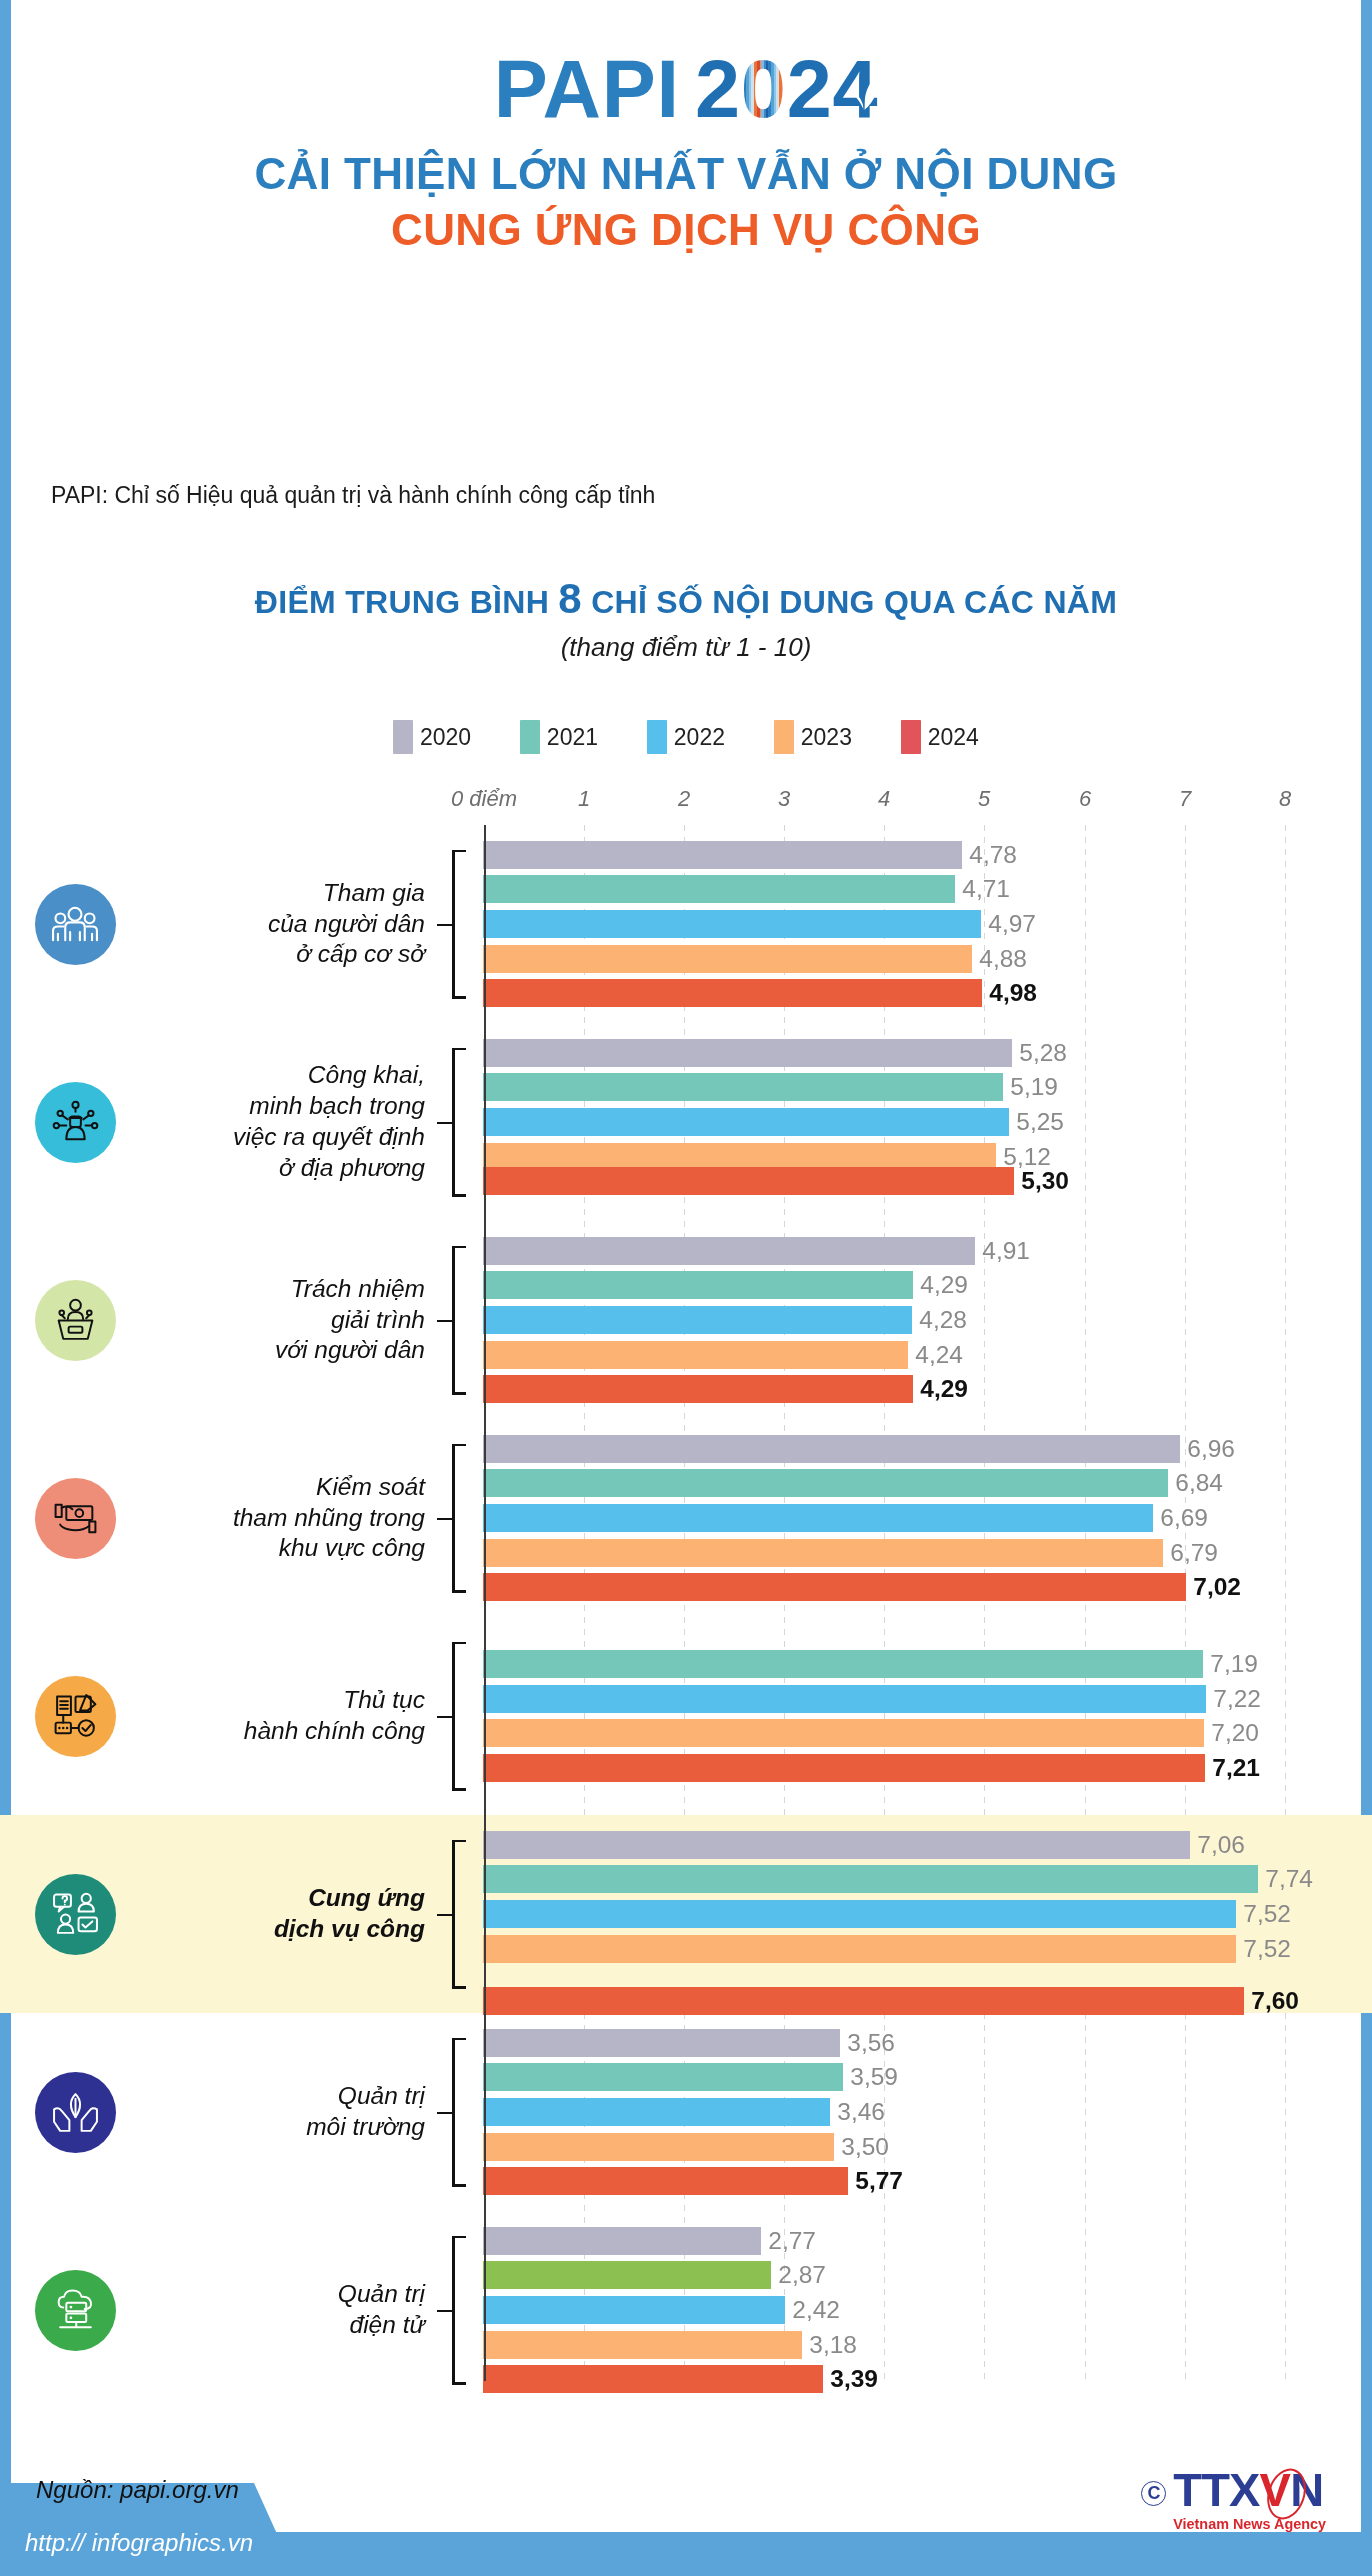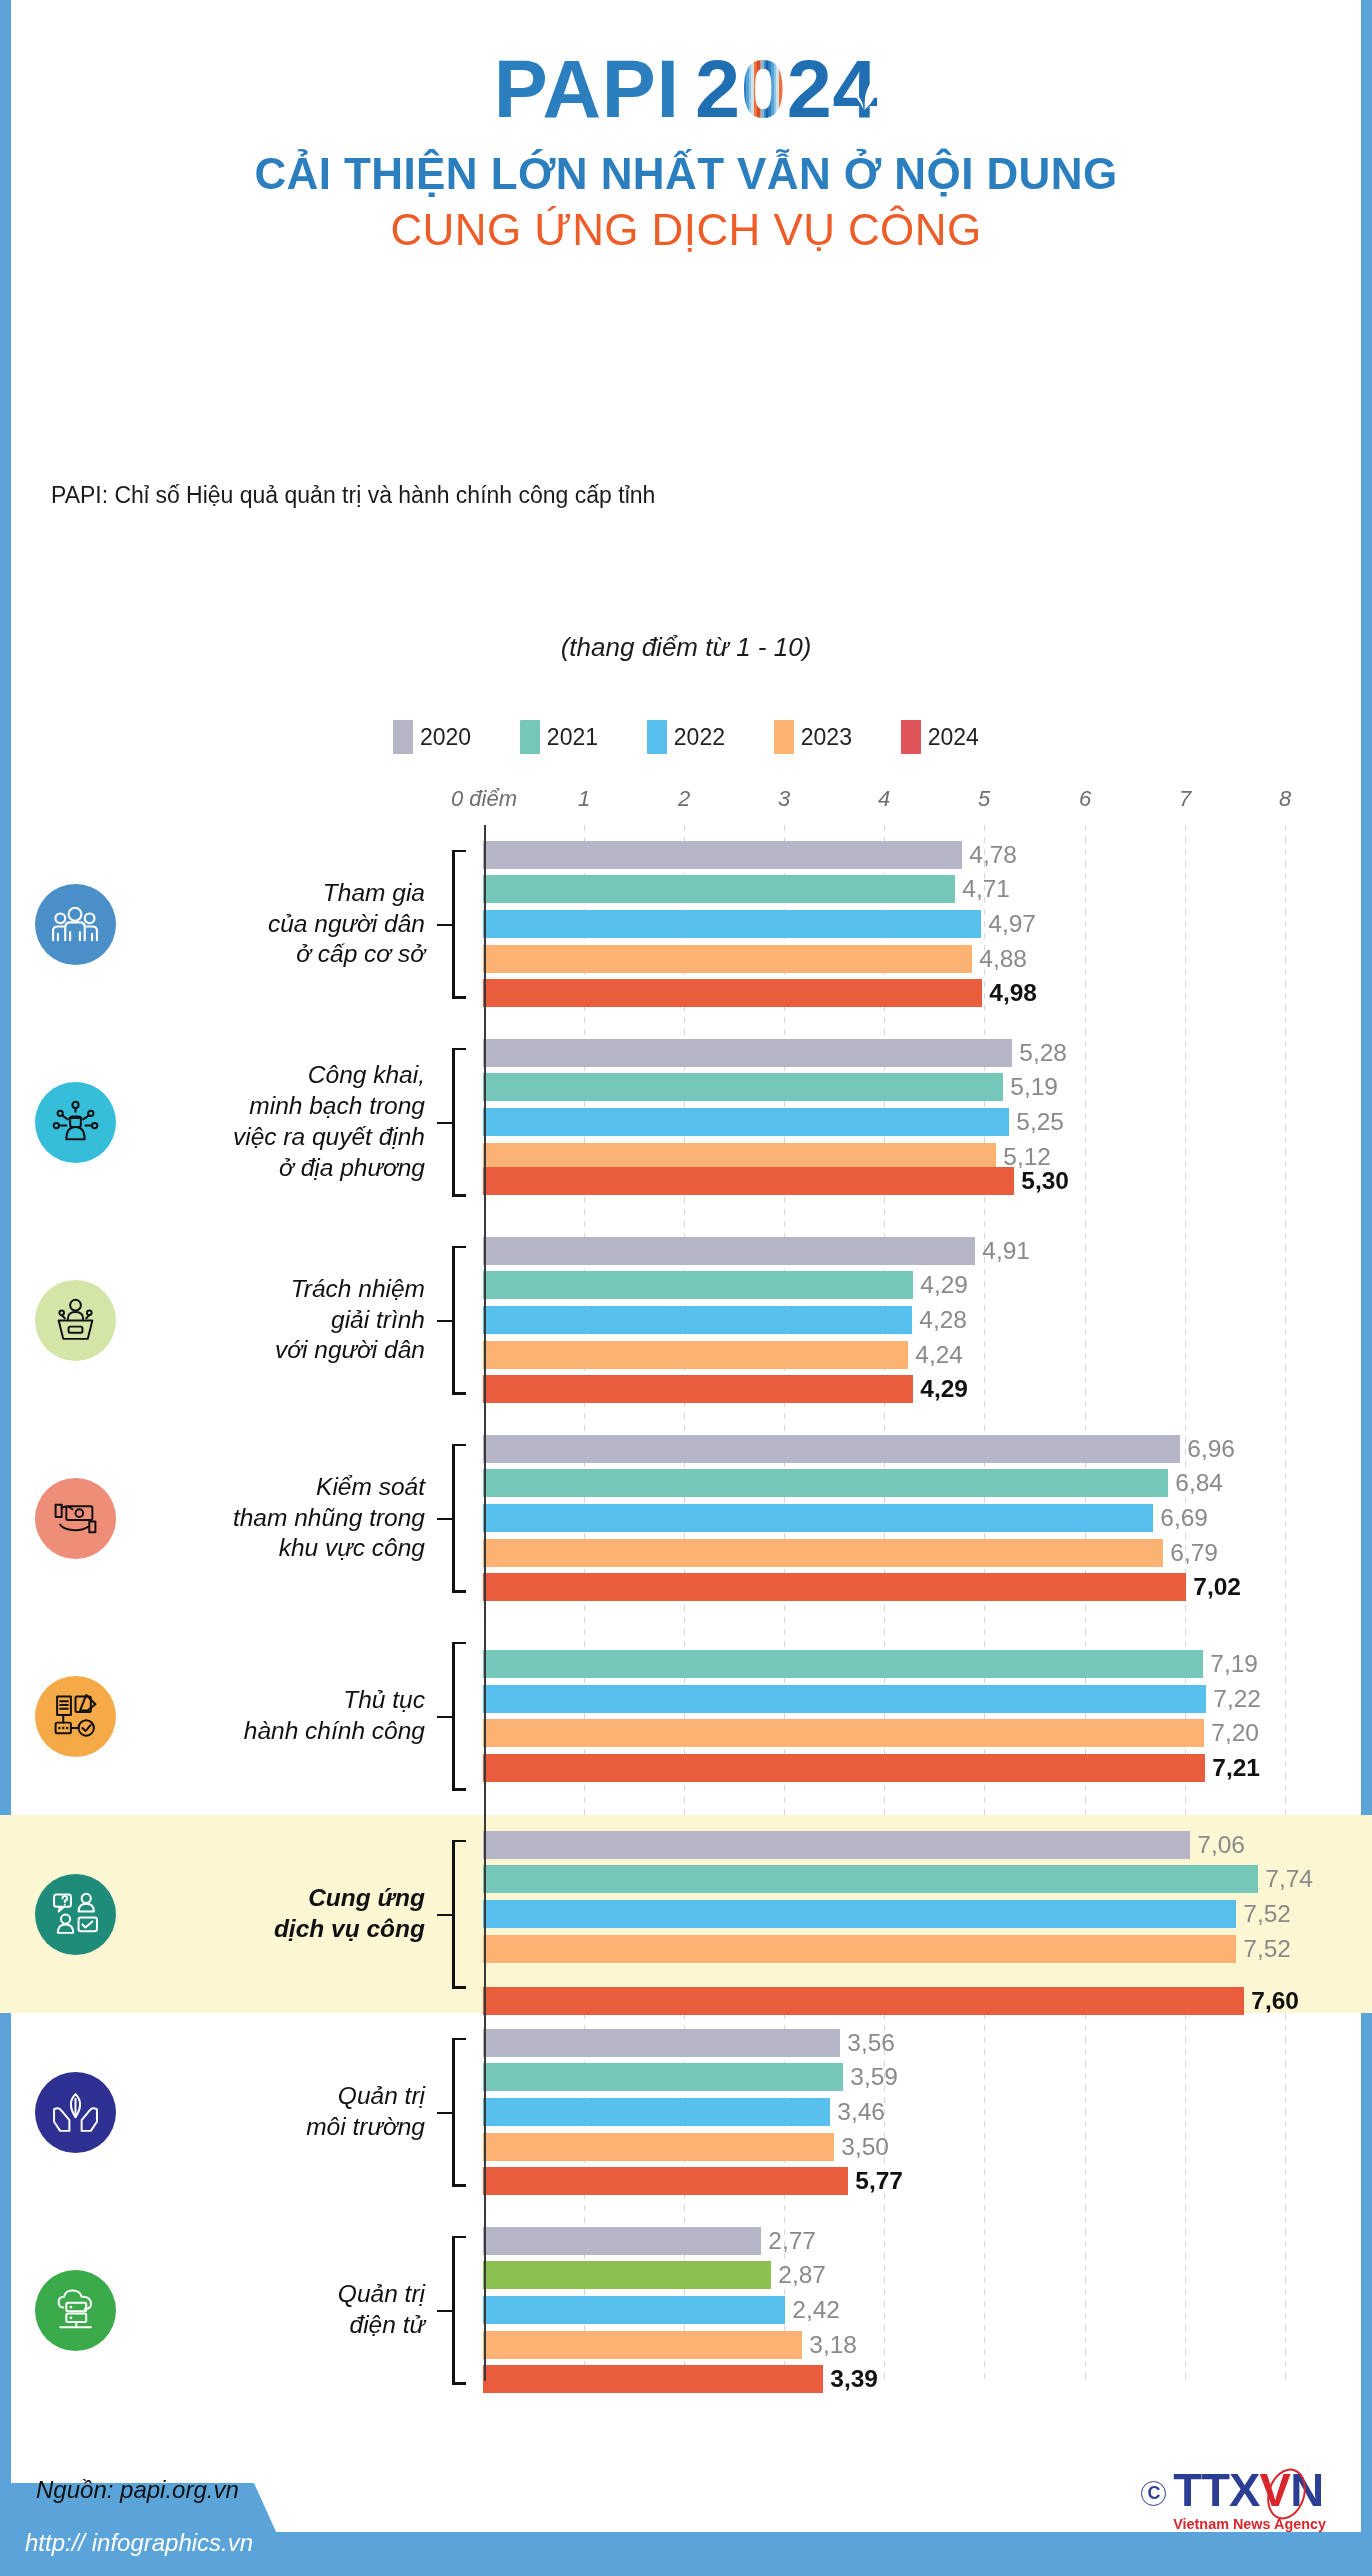--- a/index.html
+++ b/index.html
@@ -75,21 +75,21 @@
   .sub-blue {
     margin-top: 18.6px;
     font-weight: bold;
     font-size: 44px;
     line-height: 1.12;
     letter-spacing: 0.4px;
     color: #2C7FBF;
   }
   .sub-orange {
     margin-top: 6.8px;
-    font-weight: normal;
+    font-weight: bold;
     font-size: 44px;
     line-height: 1.12;
     letter-spacing: 0.4px;
     color: #EE5C27;
   }
   .papi-def {
     position: absolute;
     left: 51px;
     top: 482px;
     font-size: 23px;
@@ -346,20 +346,23 @@
         </span>
       </span>
     </div>
 
     <div class="sub-blue">CẢI THIỆN LỚN NHẤT VẪN Ở NỘI DUNG</div>
     <div class="sub-orange">CUNG ỨNG DỊCH VỤ CÔNG</div>
   </div>
 
   <div class="papi-def">PAPI: Chỉ số Hiệu quả quản trị và hành chính công cấp tỉnh</div>
 
+  <div class="chart-title">
+    <span>ĐIỂM TRUNG BÌNH </span><span class="big8">8</span><span> CHỈ SỐ NỘI DUNG QUA CÁC NĂM</span>
+  </div>
   <div class="chart-scale">(thang điểm từ 1 - 10)</div>
 
   <div class="legend" id="legend">
       <div class="legend-item">
         <span class="legend-swatch" style="background: rgb(182, 181, 200);"></span>
         <span class="legend-label">2020</span>
       </div>
       <div class="legend-item">
         <span class="legend-swatch" style="background: rgb(117, 199, 186);"></span>
         <span class="legend-label">2021</span>

